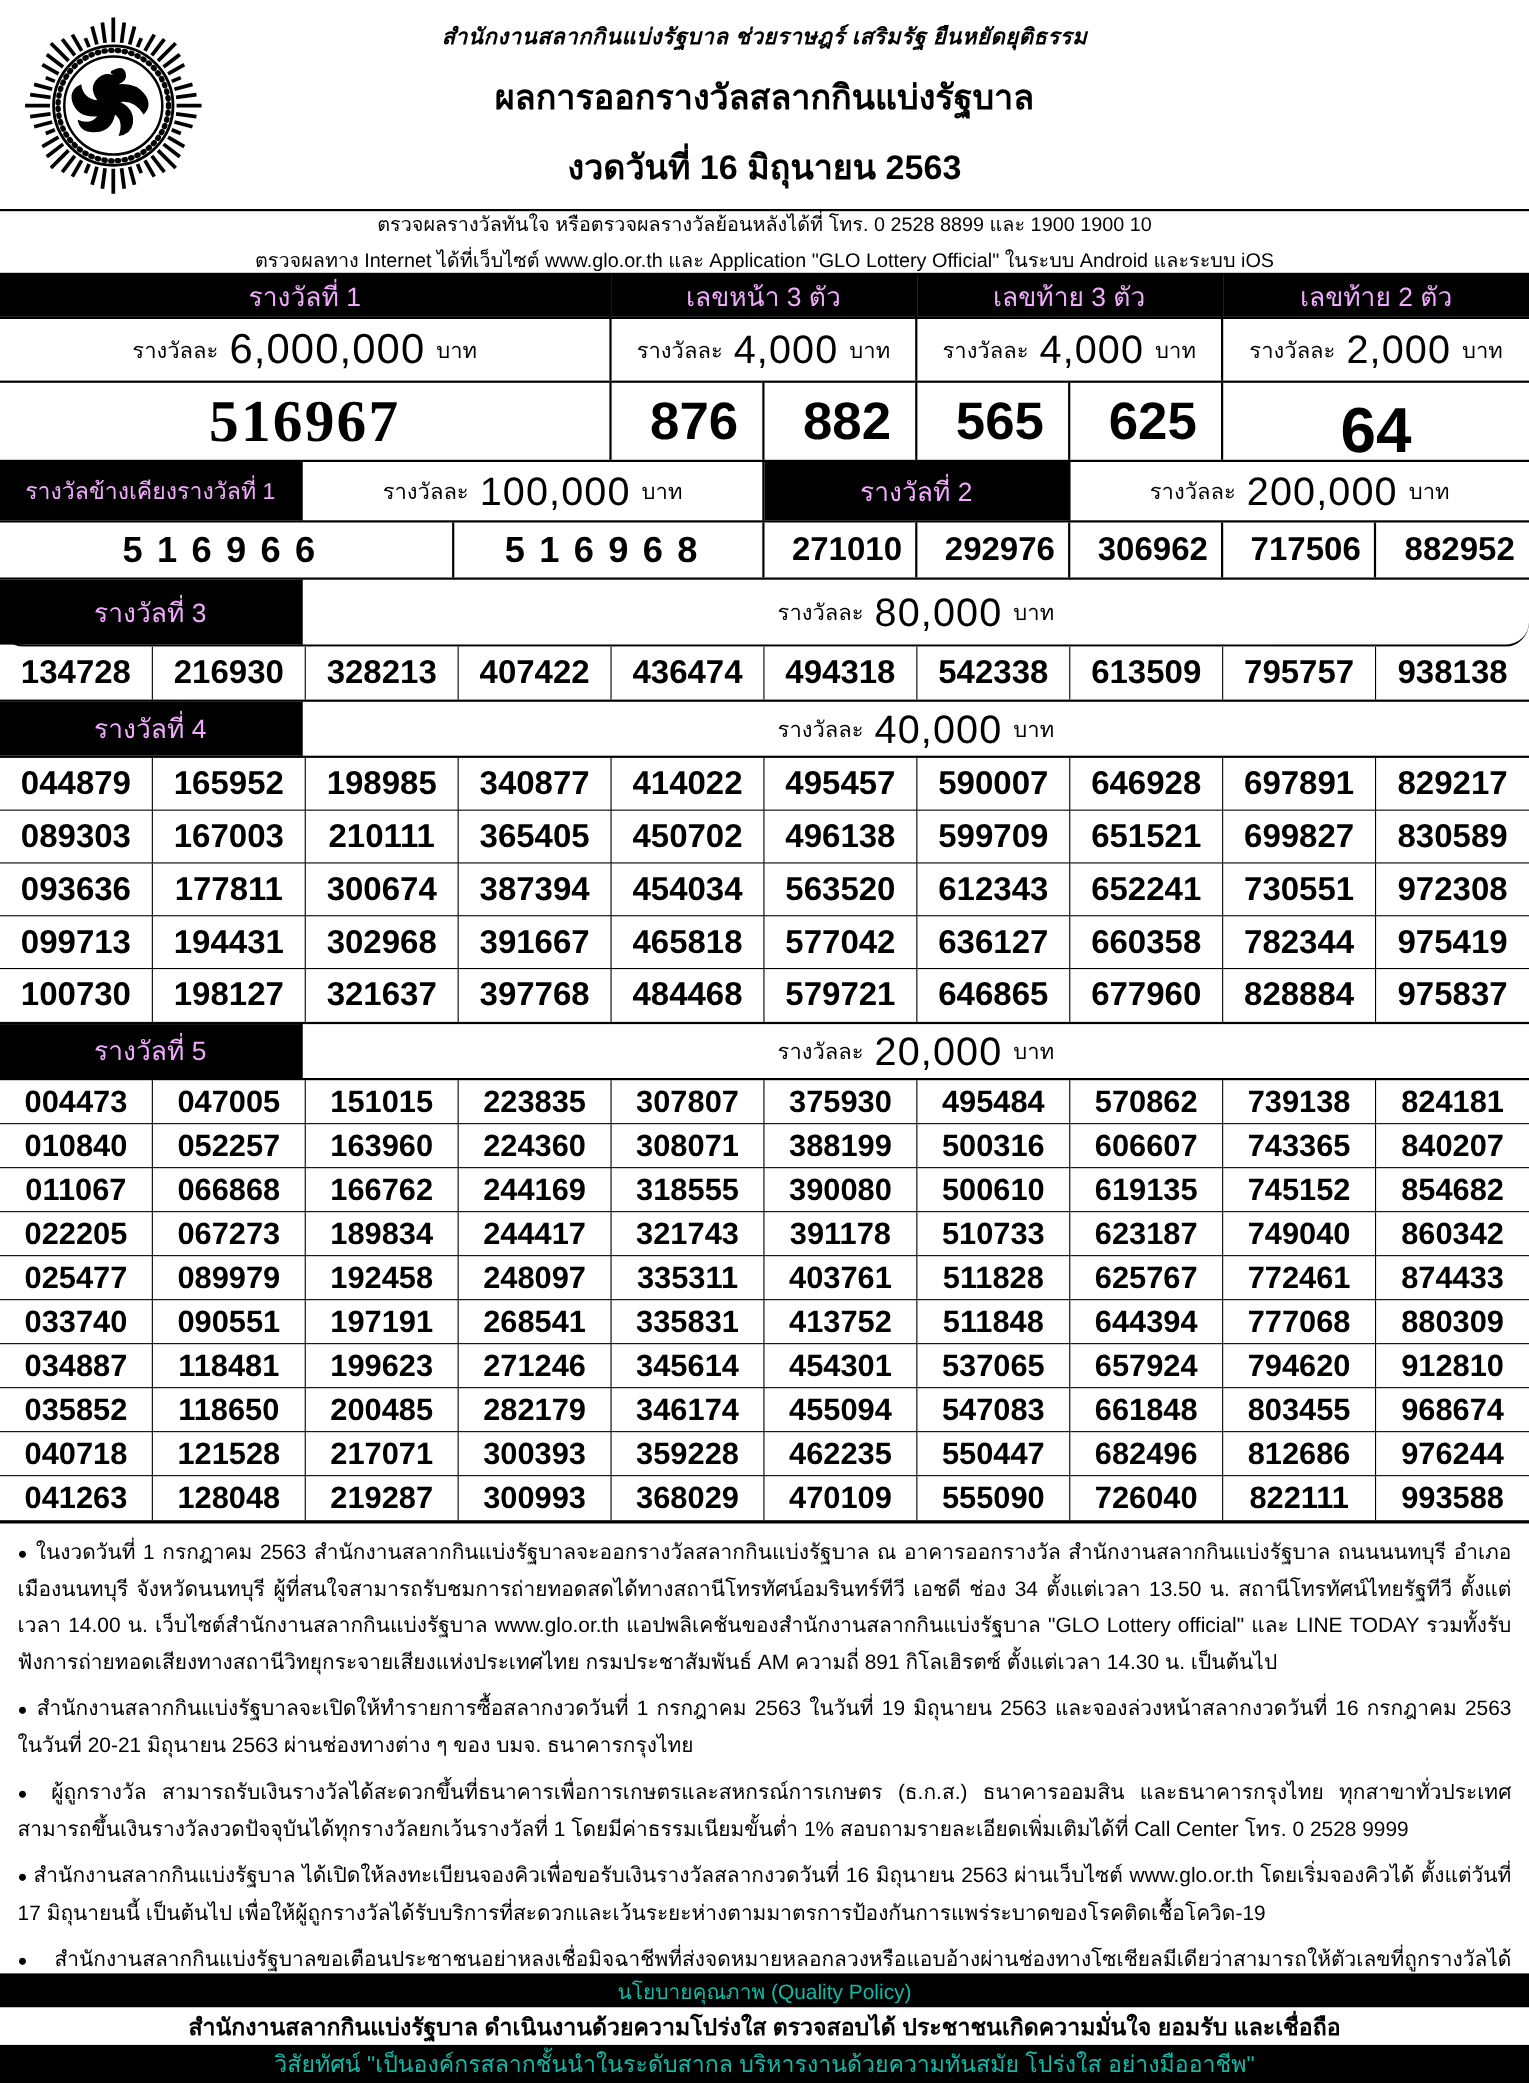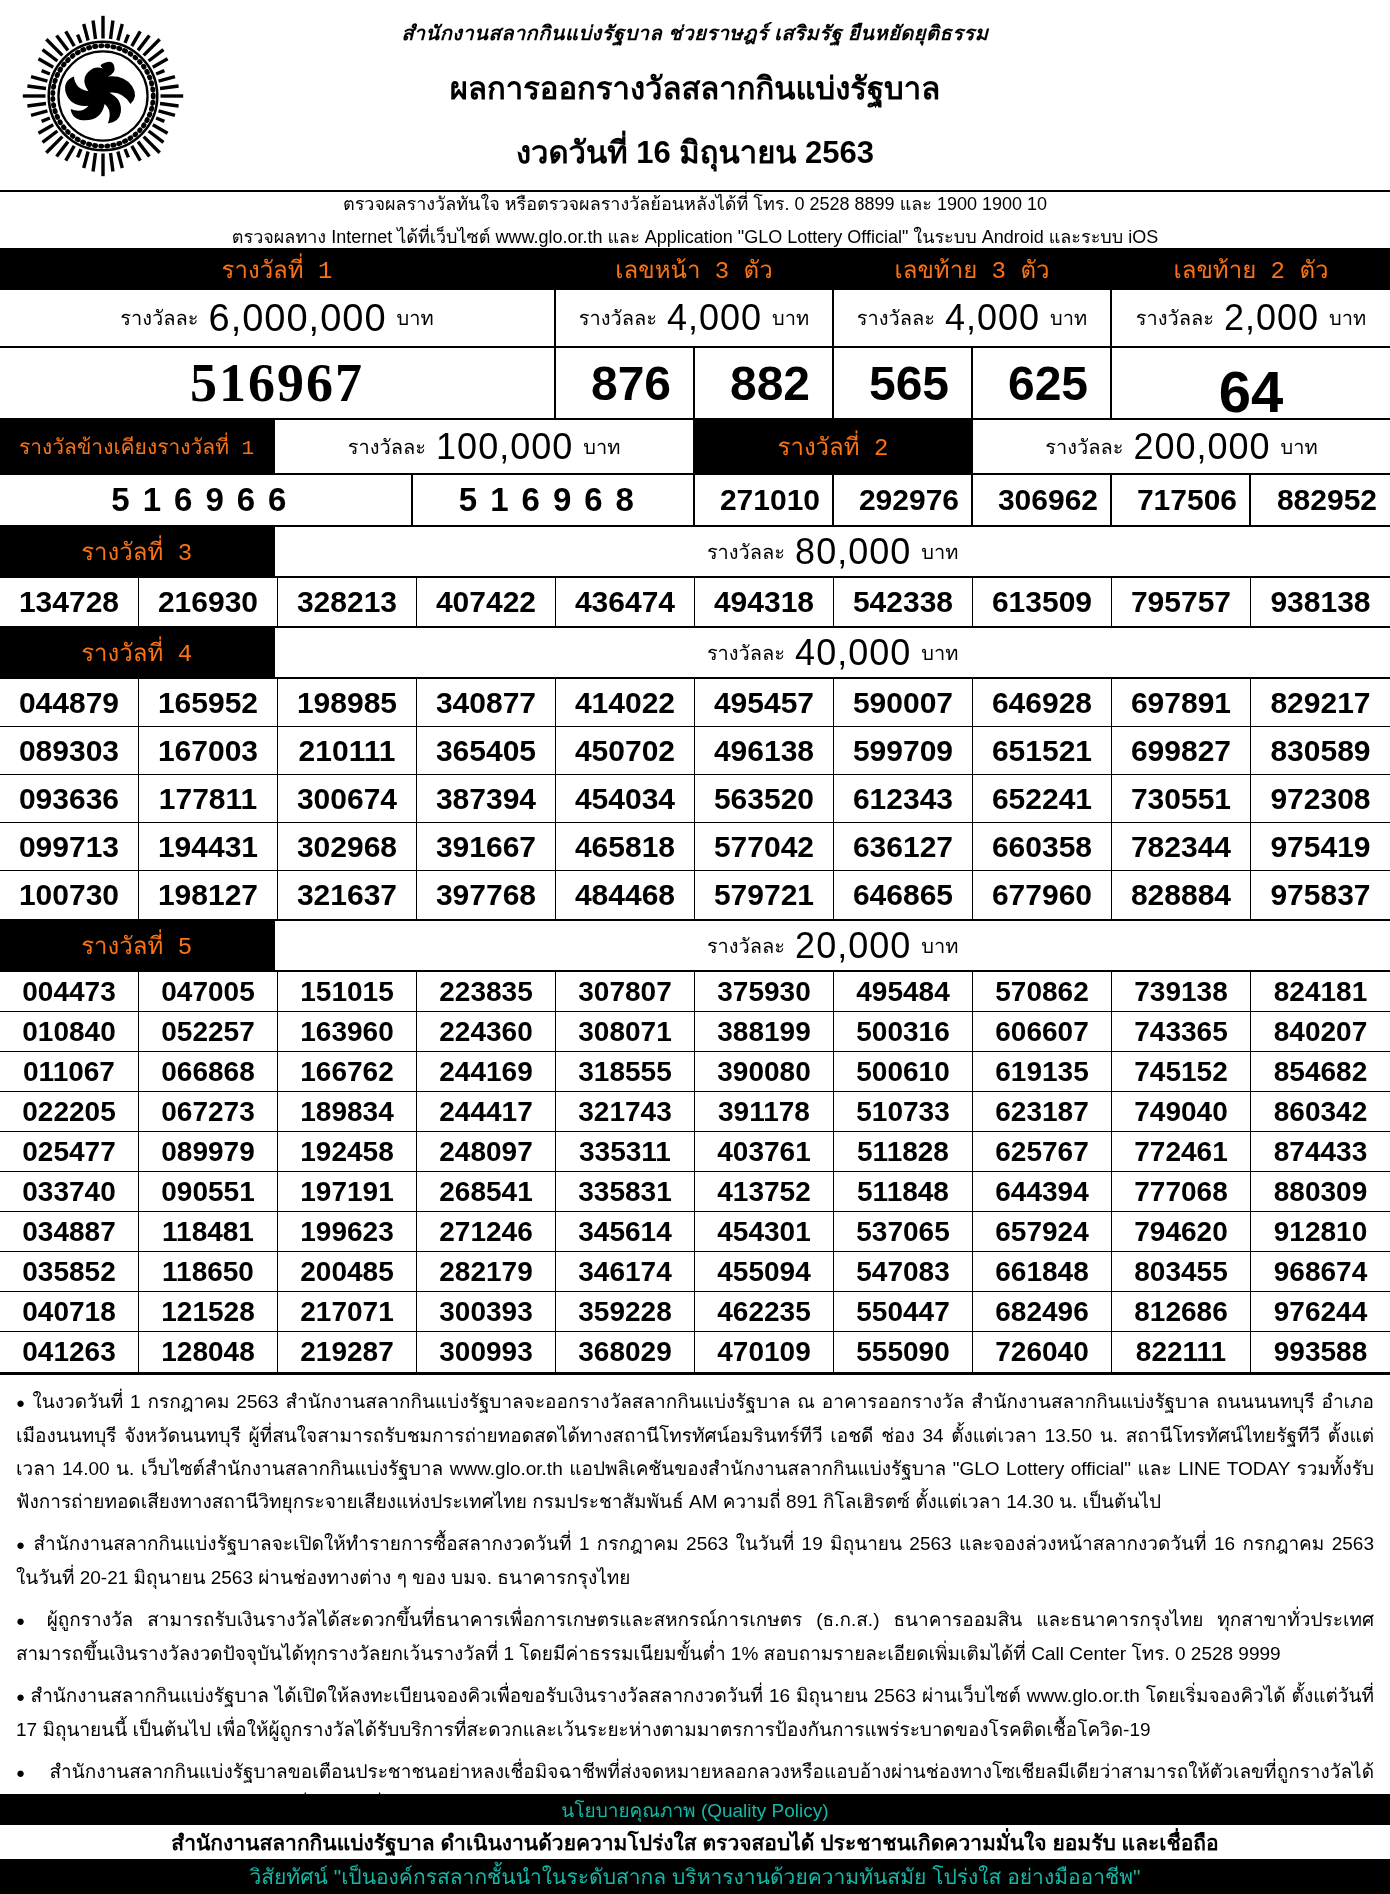--- a/index.html
+++ b/index.html
@@ -19,38 +19,38 @@
   .dd   { font-size:31px; font-weight:700; }
 
   
   .infobox{ flex:0 0 auto; height:58px; border-bottom:2px solid #000; display:flex; flex-direction:column;
             justify-content:center; align-items:center; gap:4px; font-size:18px; }
 
   
   .row{ display:flex; width:100%; flex:0 0 auto; border-bottom:2px solid #000; }
   .cell{ display:flex; align-items:center; justify-content:center; border-right:2px solid #000; }
   .cell:last-child{ border-right:none; }
-  .blk{ background:#000; color:#f97316;font-family:Liberation Mono, monospace; }
+  .blk{ background:#000; color:#f0abfc; }
   .hlabel{ font-size:24px; }
   .amt-pre,.amt-suf{ font-size:20px; }
   .amt-big{ font-size:36px; margin:0 10px; letter-spacing:1px; }
   .amt-big.huge{ font-size:38px; }
   .num{ font-weight:700; font-family:"Liberation Sans",sans-serif; }
   .n-first{ font-size:54px; letter-spacing:2px;font-family:Liberation Serif, serif; }
   .n-3d{ font-size:48px; }
   .n-2d{ font-size:58px;margin-top:16px; }
   .n-side{ font-size:33px; letter-spacing:13px; }
   .n-p2{ font-size:30px; }
 
   .r-head{ height:40px; }
   .r-amounts{ height:58px; }
   .r-bignums{ height:72px; }
   .r-sidehdr{ height:55px; }
   .r-sidenums{ height:52px; }
-  .r-p3{ height:51px; }
+  .r-p3{ height:61px;border-radius:22px; }
   .r-p4{ height:51px; }
   .r-p5{ height:51px; }
 
   .w40{width:40%;} .w20{width:20%;} .w10{width:10%;padding-left:13px;}
   .w198{width:19.8%;} .w302{width:30.2%;} .w30{width:30%;}
   .w297{width:29.7%;} .w203{width:20.3%;}
   .w802{width:80.2%;}
 
   
   .ngrid{ display:grid; grid-template-columns:repeat(10,1fr); width:100%; flex:0 0 auto; border-bottom:2px solid #000; }

